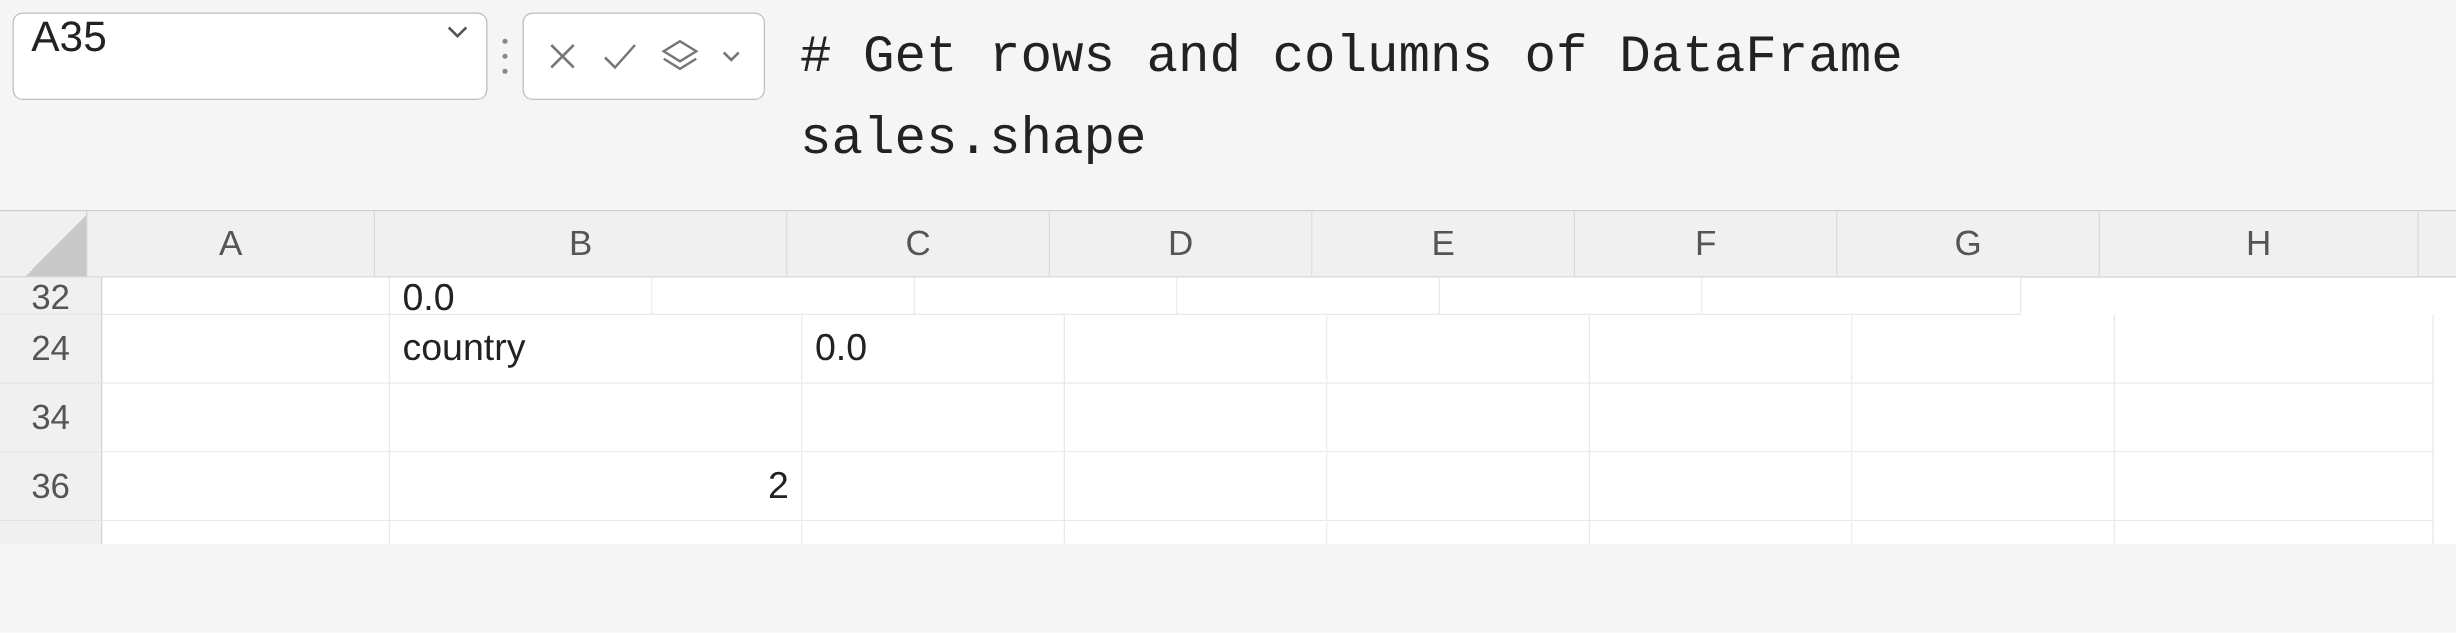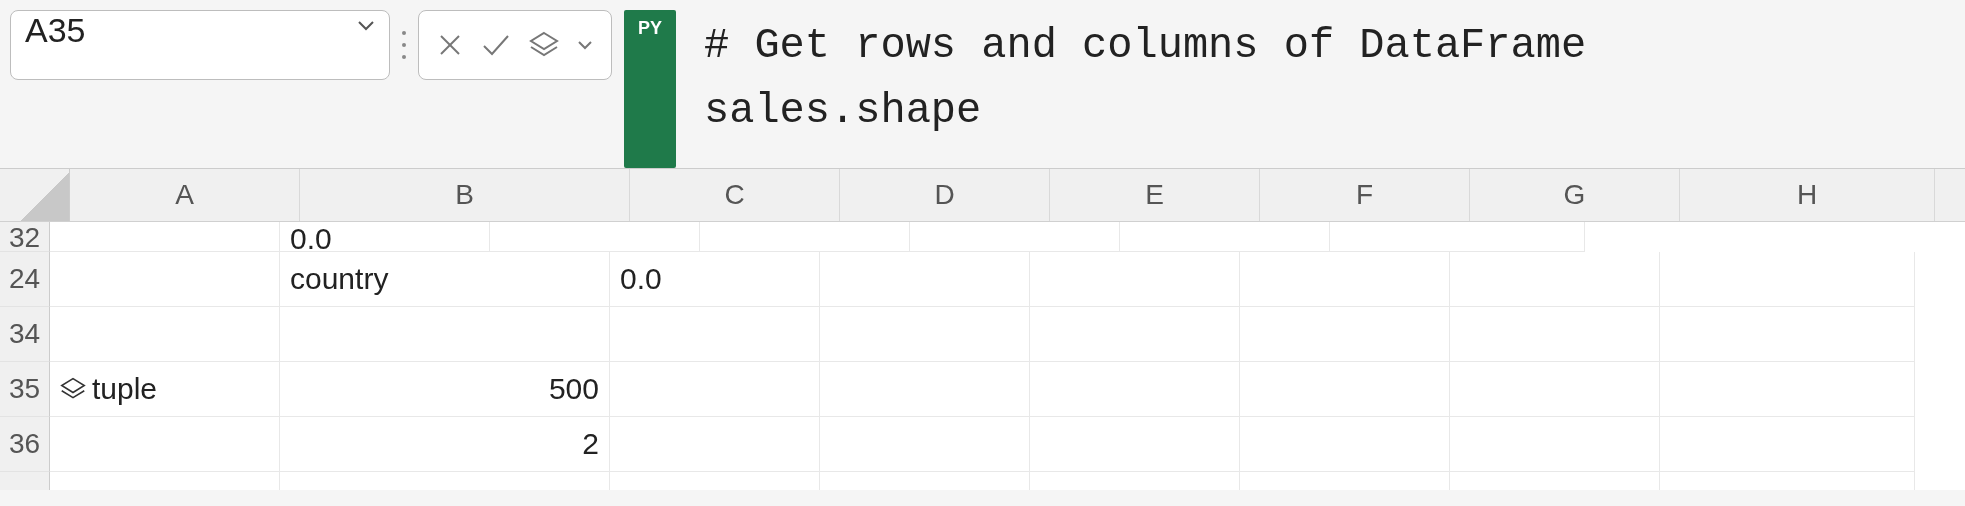--- a/index.html
+++ b/index.html
@@ -99,21 +99,21 @@
     display:flex;
     align-items:center;
     justify-content:center;
     font-size:28px;
     color:#555;
     background:#f0f0f0;
   }
 
   .row { display:flex; height:55px; }
   .row-h {
-    width:50px;
+    width:82px;
     border-right:1px solid #ccc;
     border-bottom:1px solid #e3e3e3;
     background:#f0f0f0;
     display:flex;
     align-items:center;
     justify-content:center;
     font-size:28px;
     color:#555;
   }
   .cell {
@@ -183,23 +183,20 @@
           <polyline points="2,16 15,24 28,16"></polyline>
         </svg>
     </span>
     <span class="ico">
       <svg width="16" height="10" viewBox="0 0 16 10">
           <polyline points="2,2 8,8 14,2"></polyline>
         </svg>
     </span>
   </div>
 
-  <div class="py-badge">
-    <span>PY</span>
-  </div>
 
   <div class="formula-text"><span># Get rows and columns of DataFrame</span>
 <span>sales.shape</span></div>
 
 </div>
 
 <div class="grid-wrap">
 
   <div class="col-headers">
     <div class="corner"></div>
@@ -240,37 +237,20 @@
         <div class="cell cA"></div>
         <div class="cell cB"></div>
         <div class="cell cC"></div>
         <div class="cell cD"></div>
         <div class="cell cE"></div>
         <div class="cell cF"></div>
         <div class="cell cG"></div>
         <div class="cell cH"></div>
       </div>
       <div class="row">
-        <div class="row-h">35</div>
-        <div class="cell cA tuple-cell">
-          <svg width="26" height="26" viewBox="0 0 30 28">
-            <polygon points="15,2 28,10 15,18 2,10"></polygon>
-            <polyline points="2,16 15,24 28,16"></polyline>
-          </svg>
-          <span>tuple</span>
-        </div>
-        <div class="cell cB right">500</div>
-        <div class="cell cC"></div>
-        <div class="cell cD"></div>
-        <div class="cell cE"></div>
-        <div class="cell cF"></div>
-        <div class="cell cG"></div>
-        <div class="cell cH"></div>
-      </div>
-      <div class="row">
         <div class="row-h">36</div>
         <div class="cell cA"></div>
         <div class="cell cB right">2</div>
         <div class="cell cC"></div>
         <div class="cell cD"></div>
         <div class="cell cE"></div>
         <div class="cell cF"></div>
         <div class="cell cG"></div>
         <div class="cell cH"></div>
       </div>

